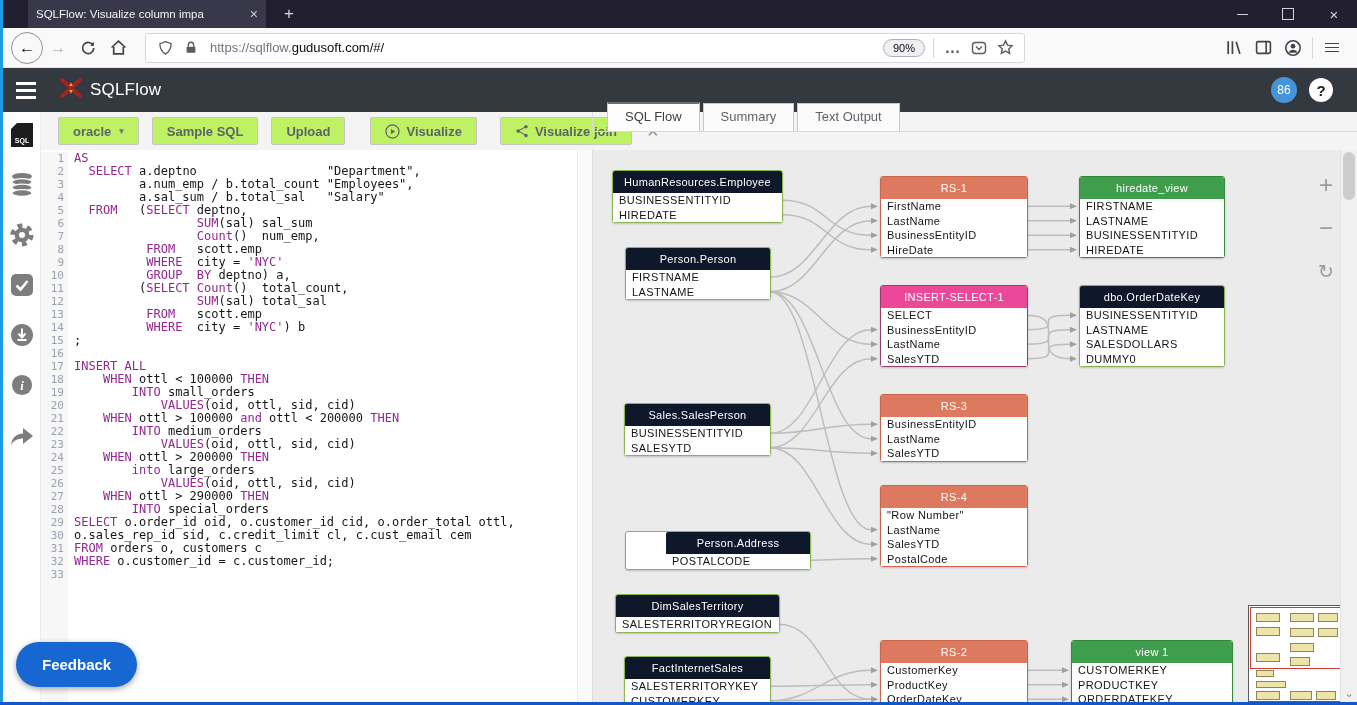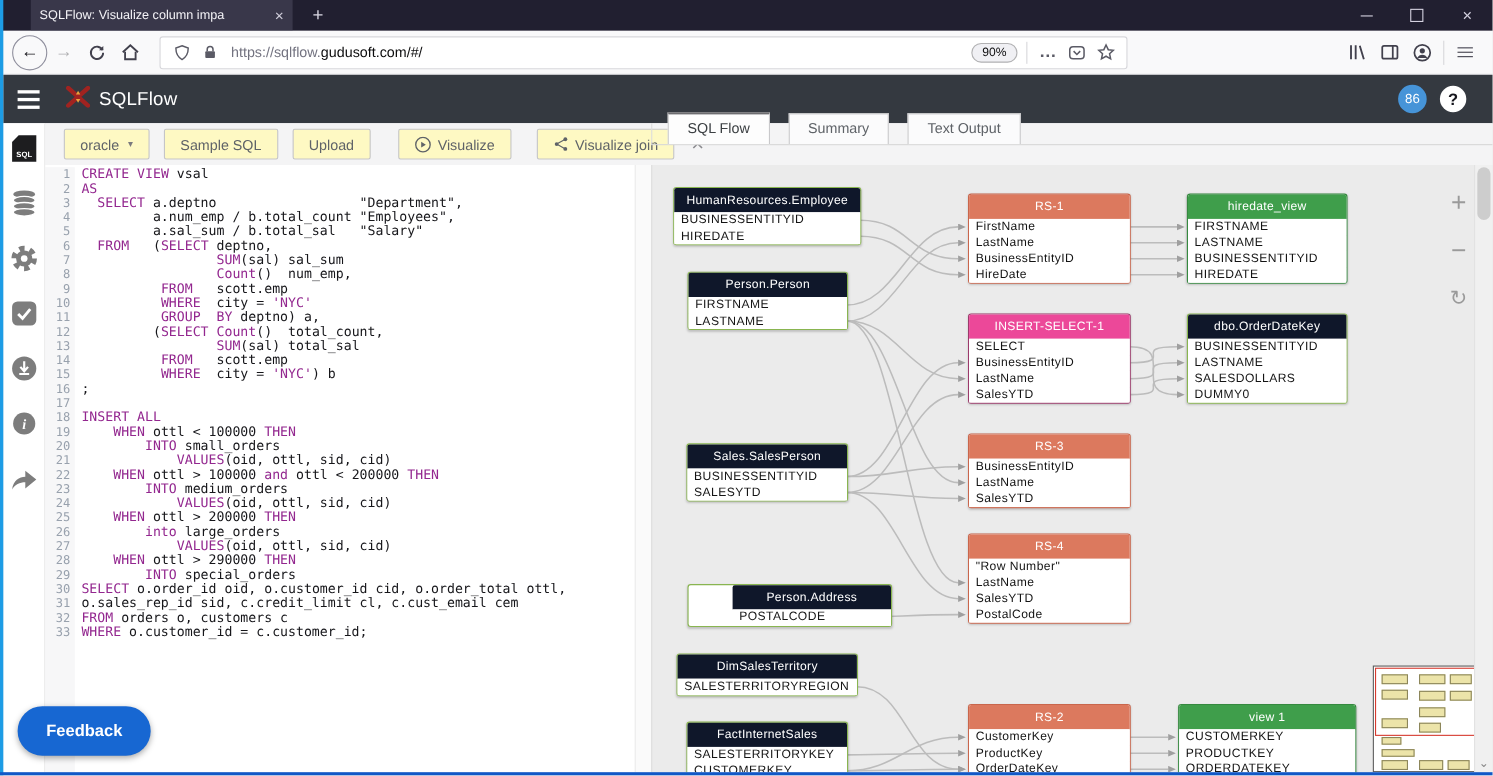--- a/index.html
+++ b/index.html
@@ -57,28 +57,28 @@
 
   
   .rail{position:absolute;left:3px;top:112px;bottom:3px;width:38px;background:#fff;border-right:1px solid #ededed;
         display:flex;flex-direction:column;align-items:center;padding-top:10px;box-sizing:border-box;gap:24px;z-index:5;}
   .rail .ric{width:26px;height:26px;display:flex;align-items:center;justify-content:center;cursor:pointer;}
 
   
   .strip{position:absolute;left:41px;top:112px;right:0;height:38px;background:#f4f4f5;box-sizing:border-box;}
   .lp-toolbar{position:absolute;left:0;top:0;width:551px;height:38px;display:flex;align-items:center;gap:13px;
               padding-left:17px;box-sizing:border-box;}
-  .btn{height:26px;background:#fef9c3;border:1px solid #c5c5c7;border-radius:2px;color:#5f6368;font-size:13px;
-       display:flex;align-items:center;padding:0 14px;cursor:pointer;white-space:nowrap;}
+  .btn{height:26px;background:#bef264;border:1px solid #c5c5c7;border-radius:2px;color:#5f6368;font-size:13px;
+       display:flex;align-items:center;padding:0 14px;cursor:pointer;white-space:nowrap;font-weight:bold;}
   .btn .bi{margin-right:6px;display:flex;align-items:center;}
   .caret{margin-left:8px;font-size:9px;color:#7a7a7e;}
   .tb-close{color:#8a8a8e;font-size:16px;margin-left:2px;cursor:pointer;}
 
   .rtabs{position:absolute;left:551px;top:0;right:0;height:20px;border-bottom:1px solid #d8d8d8;
-         border-left:1px solid #dcdcdc;box-sizing:border-box;display:flex;align-items:flex-end;padding-left:14px;gap:17px;}
+         border-left:1px solid #dcdcdc;box-sizing:border-box;display:flex;align-items:flex-end;padding-left:14px;gap:3px;}
   .rtab{height:28px;line-height:26px;padding:0 17px;background:#fbfbfc;border:1px solid #c9c9cb;border-bottom:none;
         font-size:13px;color:#5f6368;cursor:pointer;box-sizing:border-box;}
   .rtab.active{background:#fdfdfd;border-top:2px solid #6d6d70;height:29px;color:#3c4043;}
 
   
   .editor{position:absolute;left:41px;top:150px;width:551px;bottom:3px;background:#fff;overflow:hidden;}
   .ed-gutter{position:absolute;left:0;top:2px;width:27px;bottom:0;background:#f7f7f8;text-align:right;
              font-family:"DejaVu Sans Mono",monospace;font-size:11px;color:#98a1ad;}
   .ed-gutter div{height:13px;line-height:13px;padding-right:4px;}
   .ed-code{position:absolute;left:27px;top:2px;right:14px;bottom:0;padding-left:6px;
@@ -344,21 +344,20 @@
       <div>26</div>
       <div>27</div>
       <div>28</div>
       <div>29</div>
       <div>30</div>
       <div>31</div>
       <div>32</div>
       <div>33</div>
     </div>
   <div class="ed-code" id="code">
-      <div><span class="kw">CREATE</span> <span class="kw">VIEW</span> vsal</div>
       <div><span class="kw">AS</span></div>
       <div>  <span class="kw">SELECT</span> a.deptno                  "Department",</div>
       <div>         a.num_emp / b.total_count "Employees",</div>
       <div>         a.sal_sum / b.total_sal   "Salary"</div>
       <div>  <span class="kw">FROM</span>   (<span class="kw">SELECT</span> deptno,</div>
       <div>                 <span class="kw">SUM</span>(sal) sal_sum</div>
       <div>                 <span class="kw">Count</span>()  num_emp,</div>
       <div>          <span class="kw">FROM</span>   scott.emp</div>
       <div>          <span class="kw">WHERE</span>  city = <span class="kw">'NYC'</span></div>
       <div>          <span class="kw">GROUP</span>  <span class="kw">BY</span> deptno) a,</div>

